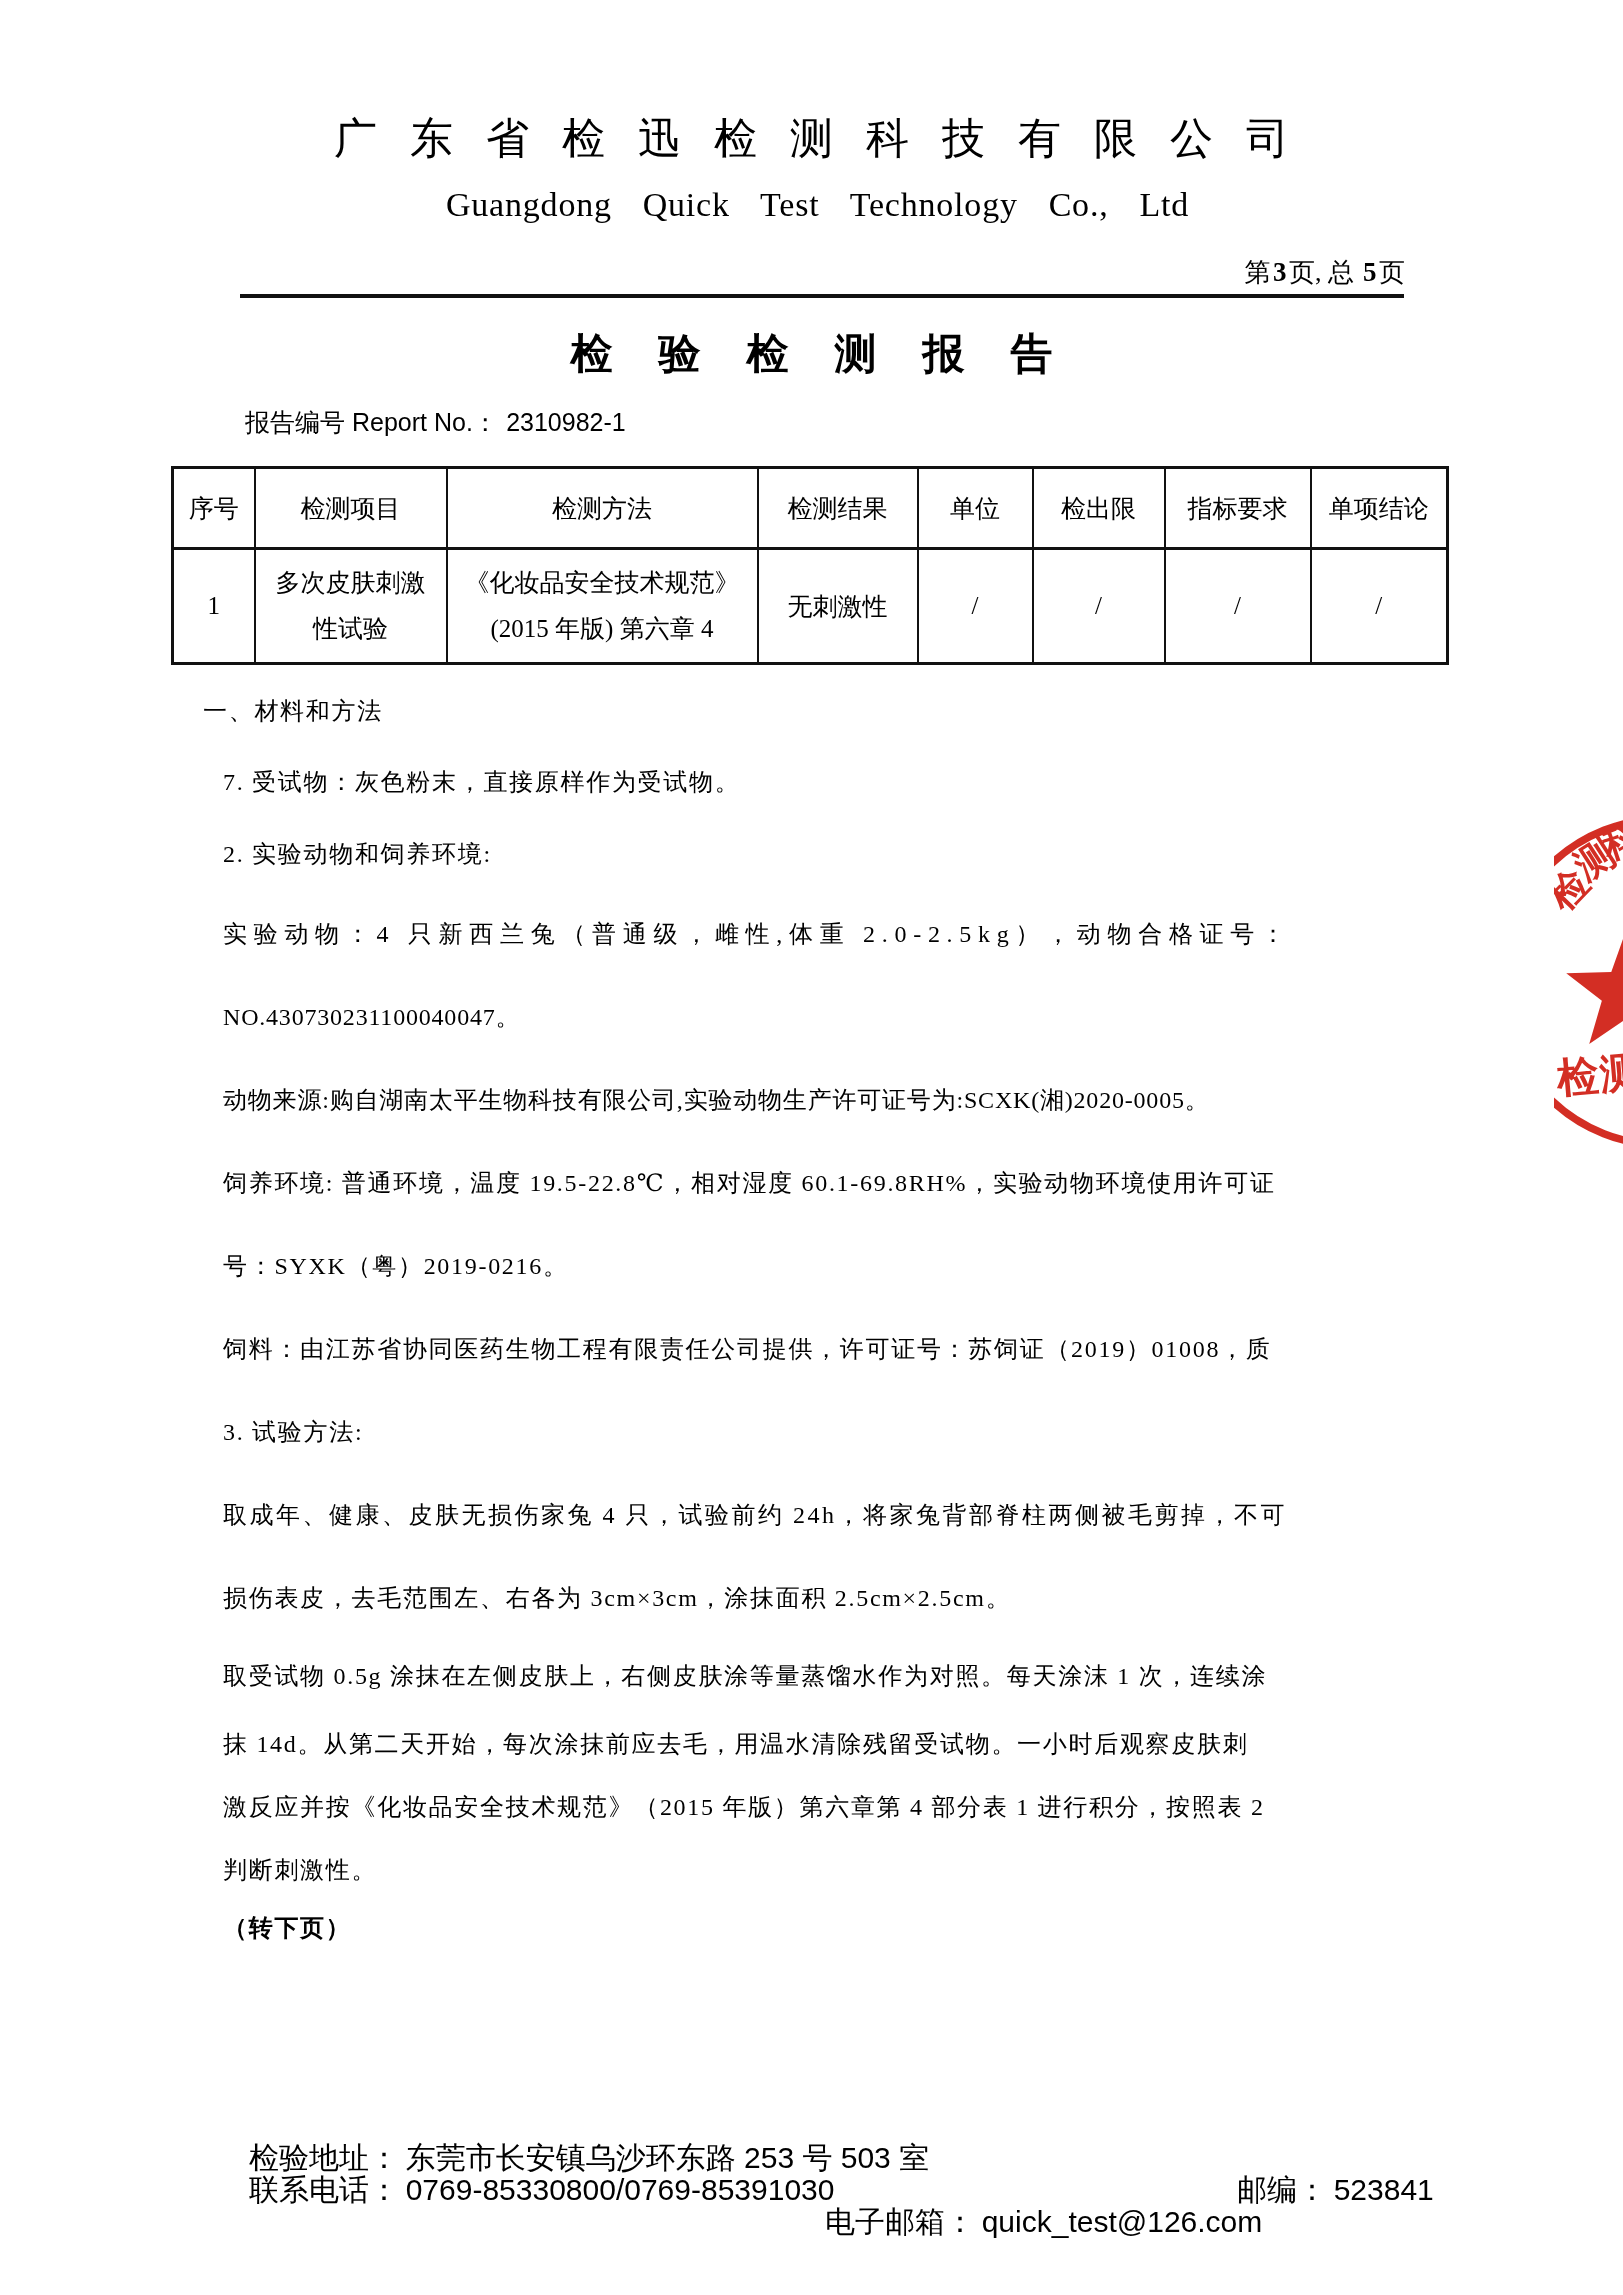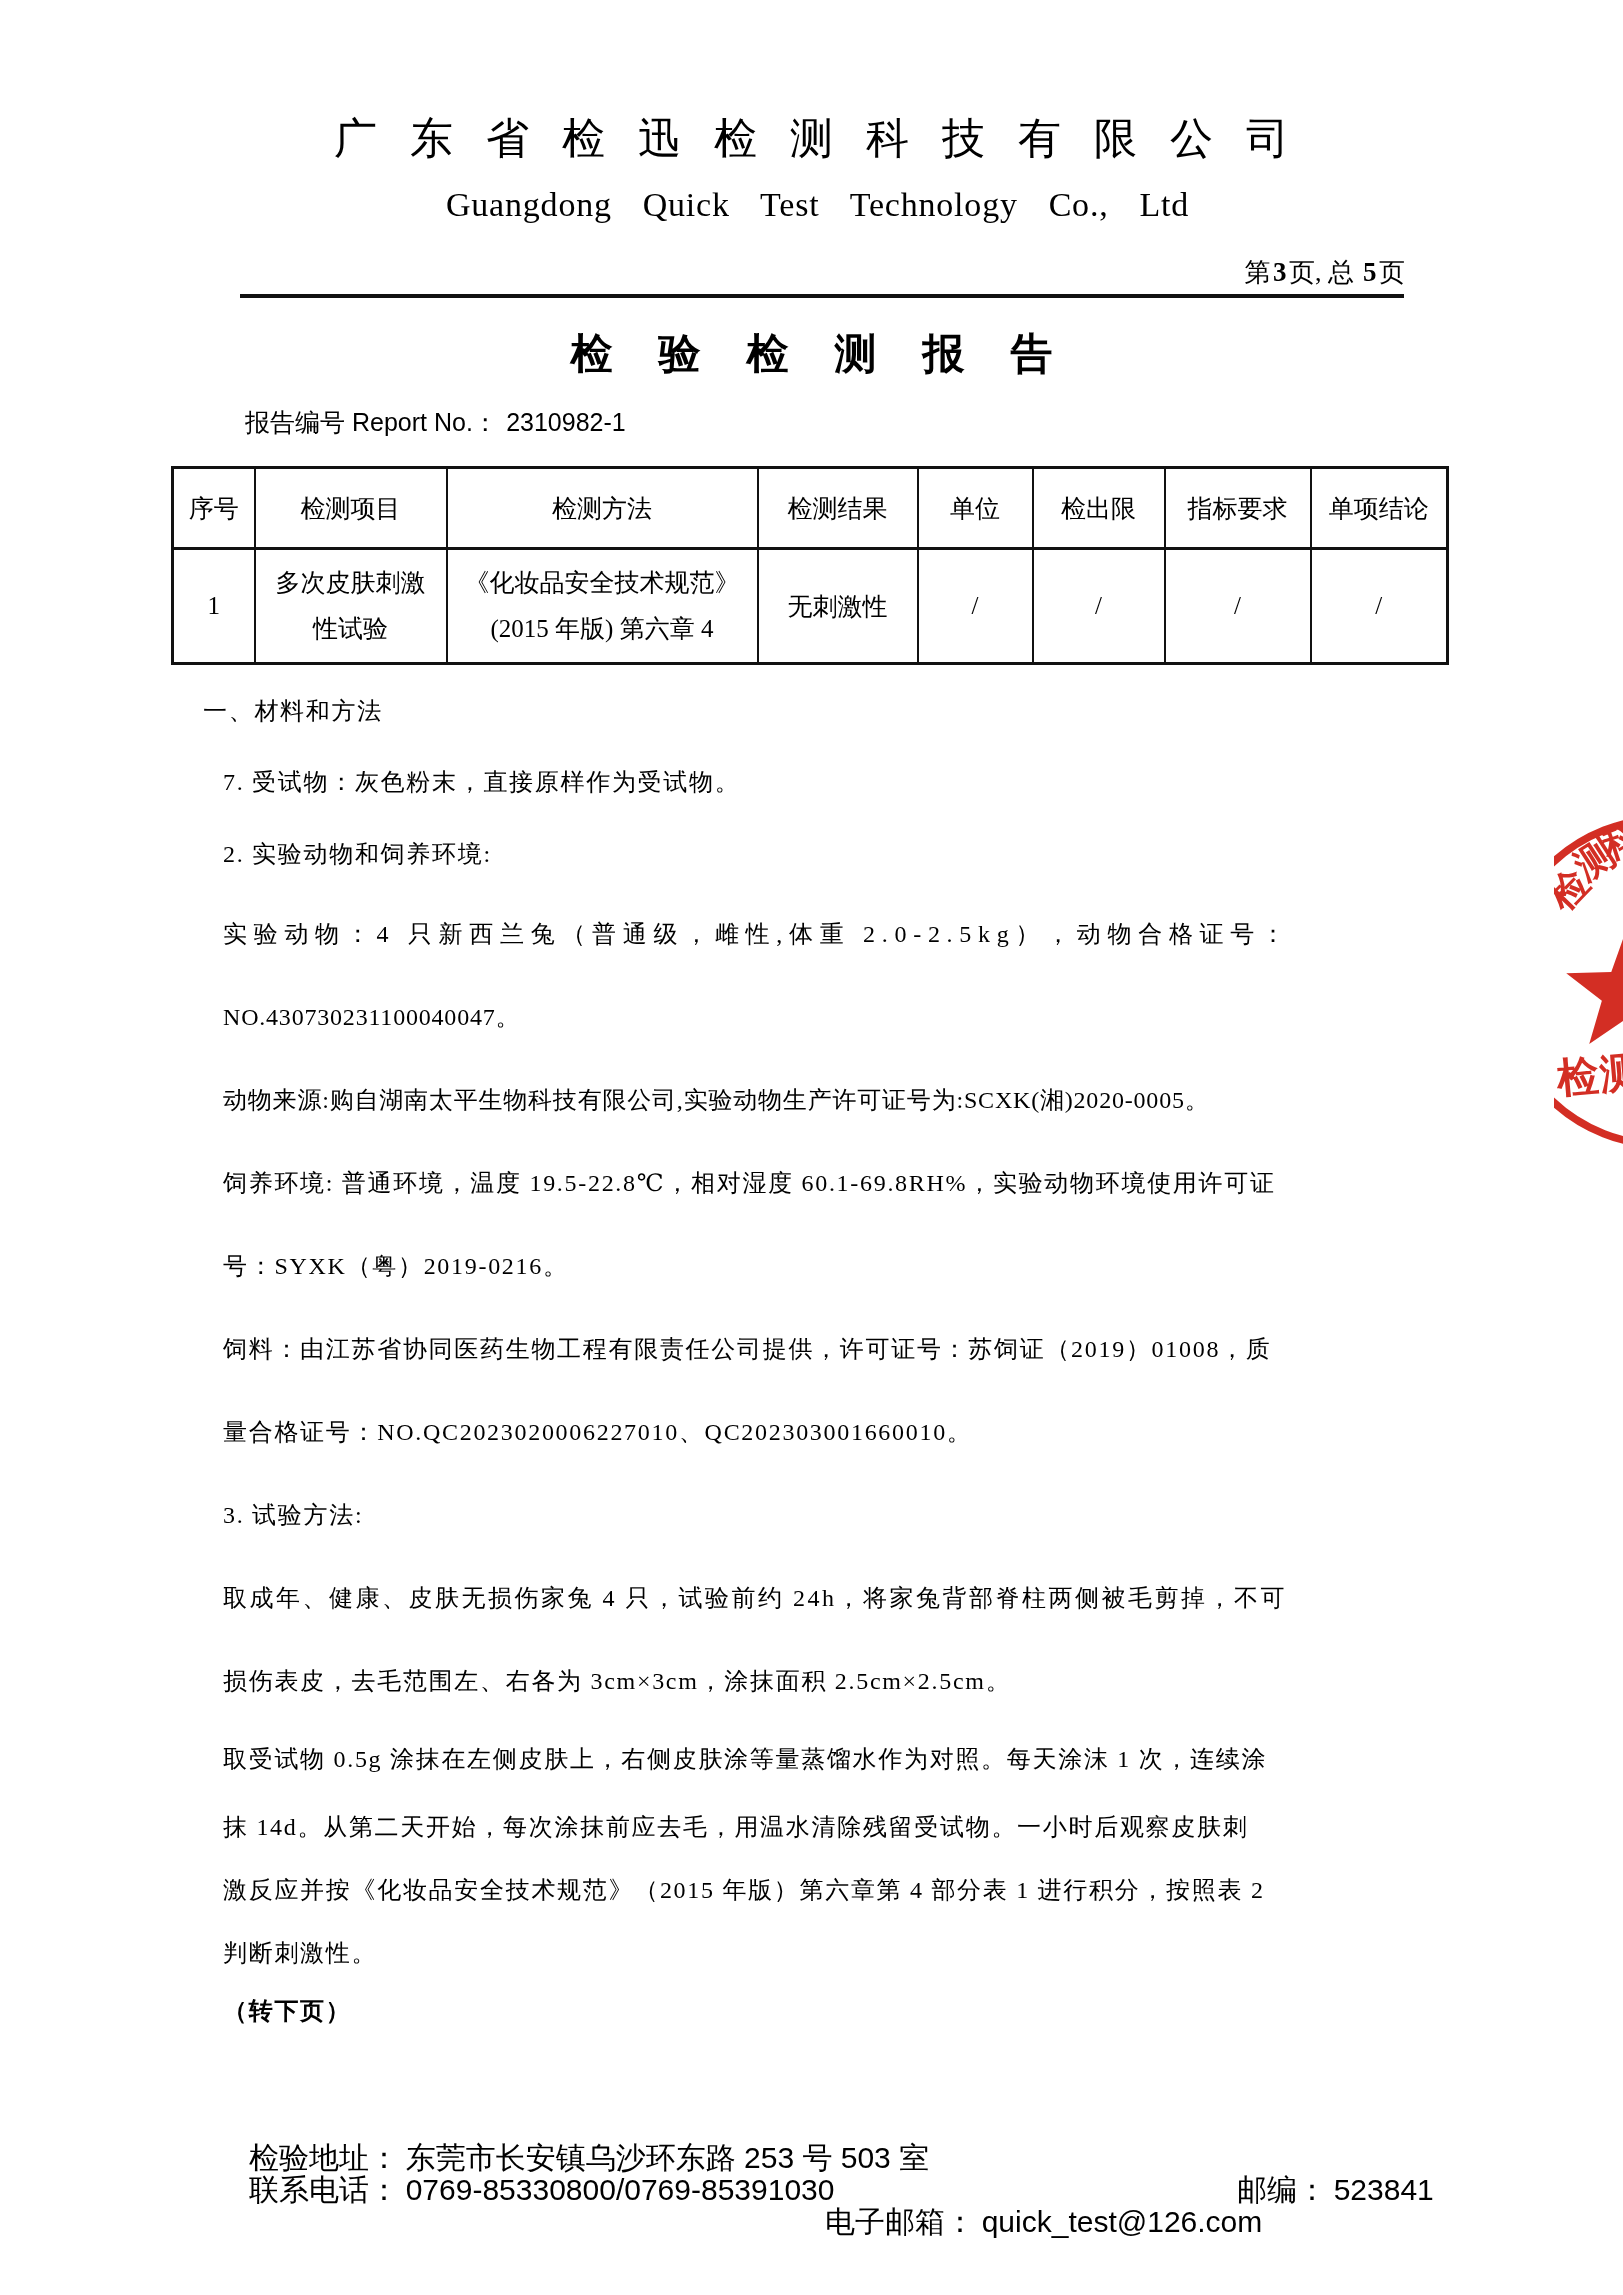--- a/index.html
+++ b/index.html
@@ -158,21 +158,20 @@
   <div class="body-text">
     <div class="bl noind h88">一、材料和方法</div>
     <div class="bl h82">7. 受试物：灰色粉末，直接原样作为受试物。</div>
     <div class="bl h92">2. 实验动物和饲养环境:</div>
     <div class="bl h100 ls-wide">实验动物：4 只新西兰兔（普通级，雌性,体重 2.0-2.5kg），动物合格证号：</div>
     <div class="bl h100 ls-none">NO.430730231100040047。</div>
     <div class="bl h100 ls-none">动物来源:购自湖南太平生物科技有限公司,实验动物生产许可证号为:SCXK(湘)2020-0005。</div>
     <div class="bl h100">饲养环境: 普通环境，温度 19.5-22.8℃，相对湿度 60.1-69.8RH%，实验动物环境使用许可证</div>
     <div class="bl h100">号：SYXK（粤）2019-0216。</div>
     <div class="bl h100">饲料：由江苏省协同医药生物工程有限责任公司提供，许可证号：苏饲证（2019）01008，质</div>
-    <div class="bl h100">量合格证号：NO.QC2023020006227010、QC202303001660010。</div>
     <div class="bl h100">3. 试验方法:</div>
     <div class="bl h100 ls-mid">取成年、健康、皮肤无损伤家兔 4 只，试验前约 24h，将家兔背部脊柱两侧被毛剪掉，不可</div>
     <div class="bl h100">损伤表皮，去毛范围左、右各为 3cm×3cm，涂抹面积 2.5cm×2.5cm。</div>
     <div class="bl h88">取受试物 0.5g 涂抹在左侧皮肤上，右侧皮肤涂等量蒸馏水作为对照。每天涂沫 1 次，连续涂</div>
     <div class="bl h76">抹 14d。从第二天开始，每次涂抹前应去毛，用温水清除残留受试物。一小时后观察皮肤刺</div>
     <div class="bl h76">激反应并按《化妆品安全技术规范》（2015 年版）第六章第 4 部分表 1 进行积分，按照表 2</div>
     <div class="bl h76">判断刺激性。</div>
     <div class="bl h64 cont">（转下页）</div>
   </div>
 

